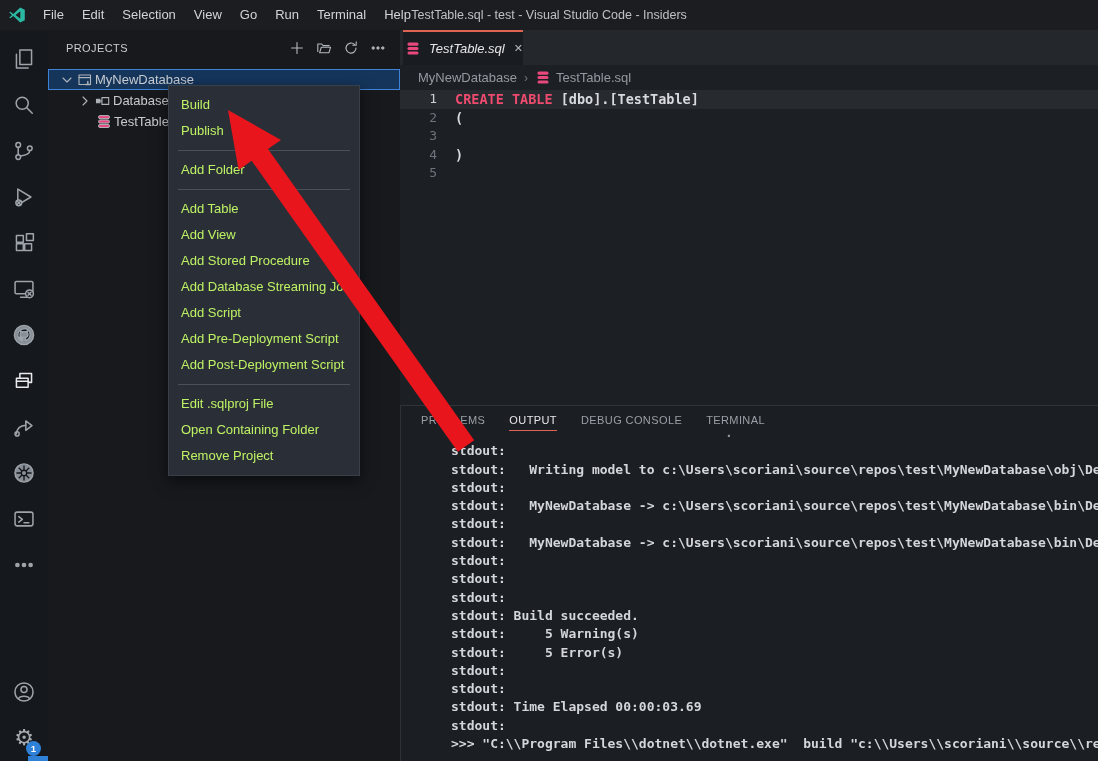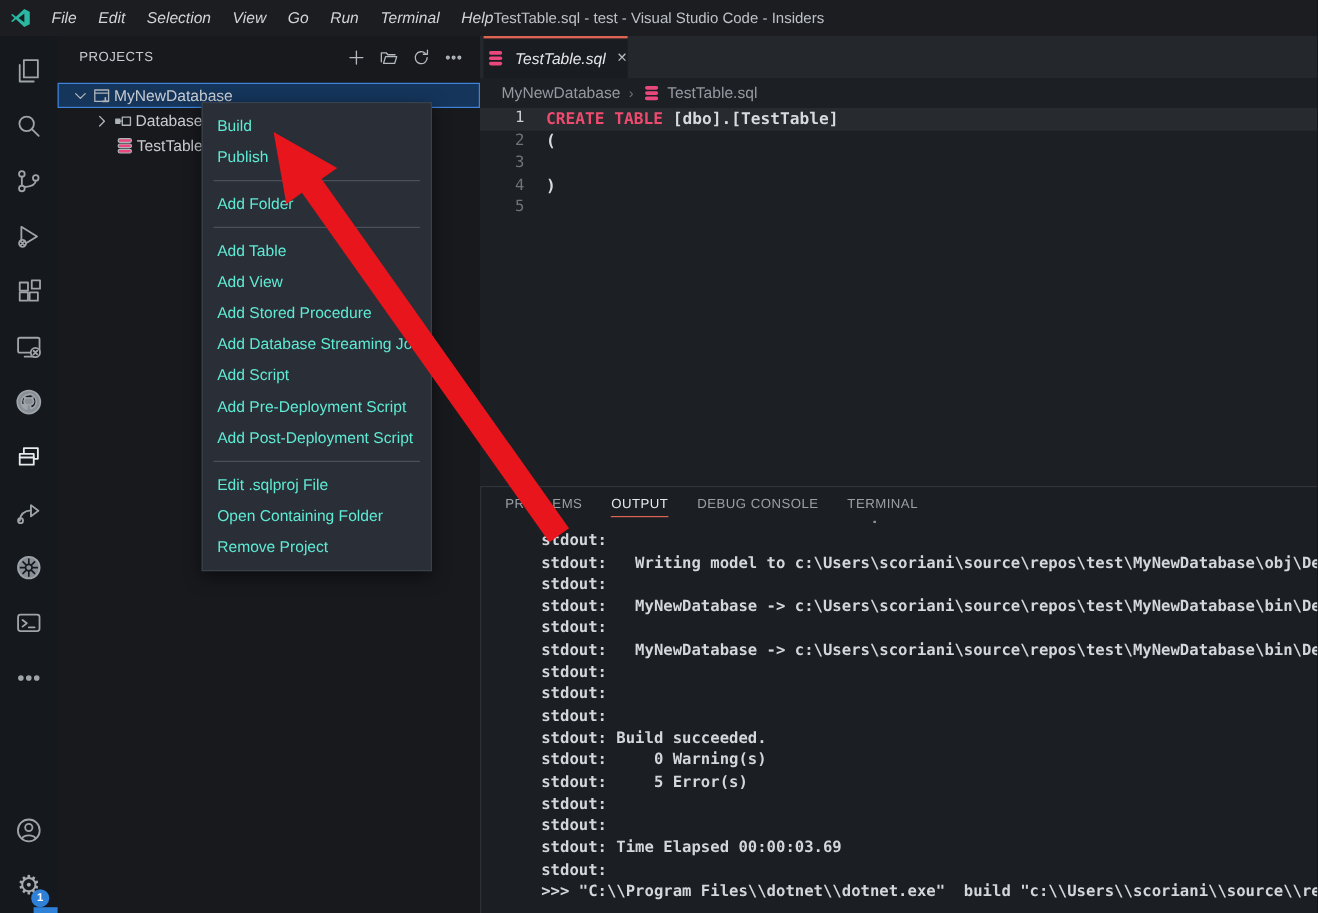--- a/index.html
+++ b/index.html
@@ -2,21 +2,21 @@
 <html><head>
 <meta charset="utf-8">
 <style>
   html,body{margin:0;padding:0;background:#101113;}
   .stage{position:relative;width:1098px;height:761px;overflow:hidden;
          font-family:"Liberation Sans",sans-serif;background:#1c1f24;
          -webkit-font-smoothing:antialiased;}
   
   .titlebar{position:absolute;left:0;top:0;width:1098px;height:30px;background:#1b1d21;z-index:10;}
   .logo{position:absolute;left:9px;top:7px;width:16px;height:16px;}
-  .menu-bar{position:absolute;left:34px;top:0;height:30px;display:flex;align-items:center;font-style:italic;}
+  .menu-bar{position:absolute;left:34px;top:0;height:30px;display:flex;align-items:center;}
   .mb-item{padding:0 9px;font-size:13px;color:#d2d4d7;line-height:30px;}
   .window-title{position:absolute;left:0;right:0;top:0;text-align:center;line-height:30px;
                 font-size:12.5px;color:#bdc1c5;pointer-events:none;}
   
   .activitybar{position:absolute;left:0;top:30px;width:48px;height:731px;background:#15181c;
                display:flex;flex-direction:column;align-items:center;padding-top:6px;box-sizing:border-box;z-index:5;}
   .ab-item{width:48px;height:46px;display:flex;align-items:center;justify-content:center;position:relative;}
   .ab-item svg{stroke:#9ea4aa;}
   .ab-item.active svg{stroke:#e8eaec;}
   .ab-spacer{flex:1;}
@@ -68,21 +68,21 @@
   .p-tab.active::after{content:"";position:absolute;left:0;right:0;bottom:3px;height:1.5px;background:#dd6453;}
   .output{position:absolute;left:0;top:28px;right:0;bottom:0;overflow:hidden;}
   .out-scroll{margin-top:-10px;padding-left:50px;}
   .out-line{white-space:pre;font-family:"DejaVu Sans Mono",monospace;font-size:13px;font-weight:bold;
             color:#d3d6da;line-height:18.3px;height:18.3px;}
   .out-line.partial{color:#8d939a;}
   
   .ctx{position:absolute;left:168px;top:85px;width:192px;background:#2a2f37;
        border:1px solid #3a404a;box-sizing:border-box;padding:6px 0;z-index:40;
        box-shadow:0 5px 14px rgba(0,0,0,.55);}
-  .cm-item{height:26px;line-height:26px;padding-left:12px;font-size:13px;color:#5eead4;white-space:nowrap;}
+  .cm-item{height:26px;line-height:26px;padding-left:12px;font-size:13px;color:#bef264;white-space:nowrap;}
   .menu-sep{height:1px;background:#4a505a;margin:6px 9px;}
   
   .arrow-overlay{position:absolute;left:0;top:0;width:1098px;height:761px;z-index:60;pointer-events:none;}
   .blue-sliver{position:absolute;left:28px;top:756px;width:20px;height:5px;background:#2f81d7;z-index:6;}
   svg.ic{fill:none;stroke-width:1.1;stroke-linecap:round;stroke-linejoin:round;}
 </style>
 </head>
 <body>
 
 <div class="stage">
@@ -346,21 +346,21 @@
           <div class="out-line">stdout: </div>
           <div class="out-line">stdout:   Writing model to c:\Users\scoriani\source\repos\test\MyNewDatabase\obj\De</div>
           <div class="out-line">stdout: </div>
           <div class="out-line">stdout:   MyNewDatabase -&gt; c:\Users\scoriani\source\repos\test\MyNewDatabase\bin\De</div>
           <div class="out-line">stdout: </div>
           <div class="out-line">stdout:   MyNewDatabase -&gt; c:\Users\scoriani\source\repos\test\MyNewDatabase\bin\De</div>
           <div class="out-line">stdout: </div>
           <div class="out-line">stdout: </div>
           <div class="out-line">stdout: </div>
           <div class="out-line">stdout: Build succeeded.</div>
-          <div class="out-line">stdout:     0 Warning(s)</div>
+          <div class="out-line">stdout:     5 Warning(s)</div>
           <div class="out-line">stdout:     5 Error(s)</div>
           <div class="out-line">stdout: </div>
           <div class="out-line">stdout: </div>
           <div class="out-line">stdout: Time Elapsed 00:00:03.69</div>
           <div class="out-line">stdout: </div>
           <div class="out-line">&gt;&gt;&gt; "C:\\Program Files\\dotnet\\dotnet.exe"  build "c:\\Users\\scoriani\\source\\re</div>
         </div>
     </div>
   </div>
 

